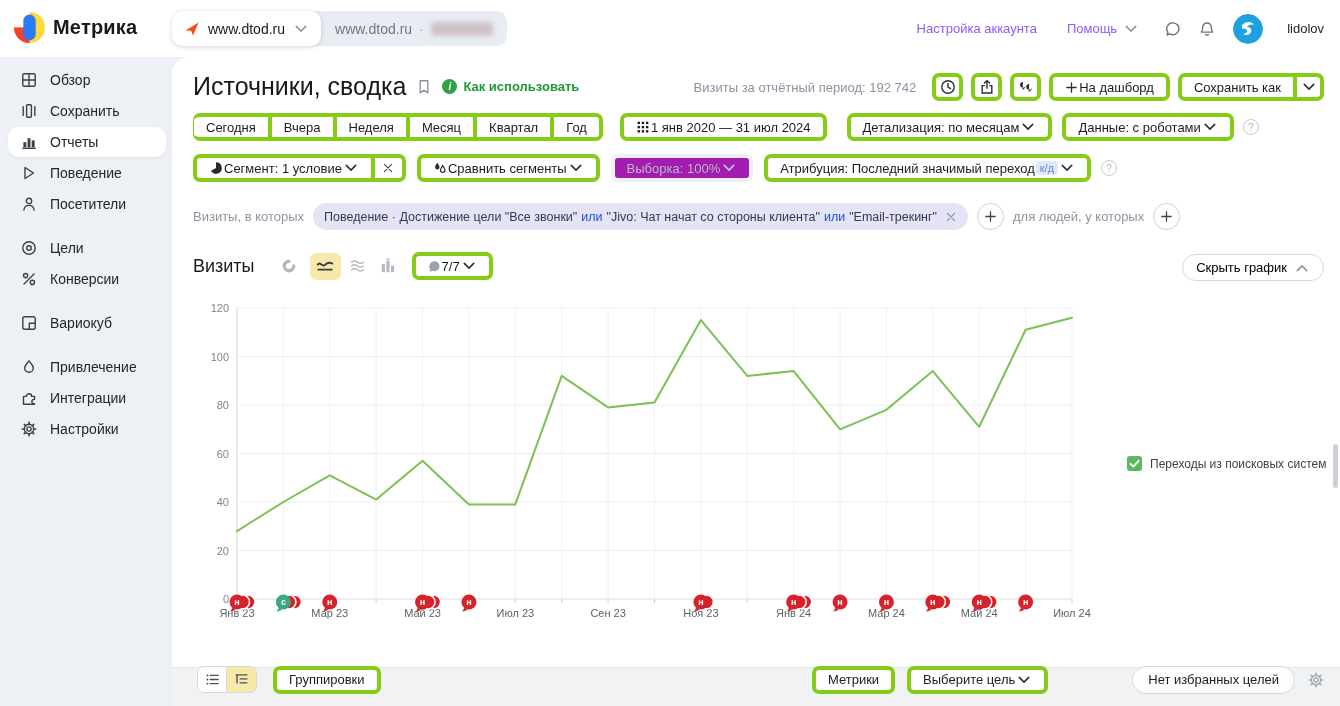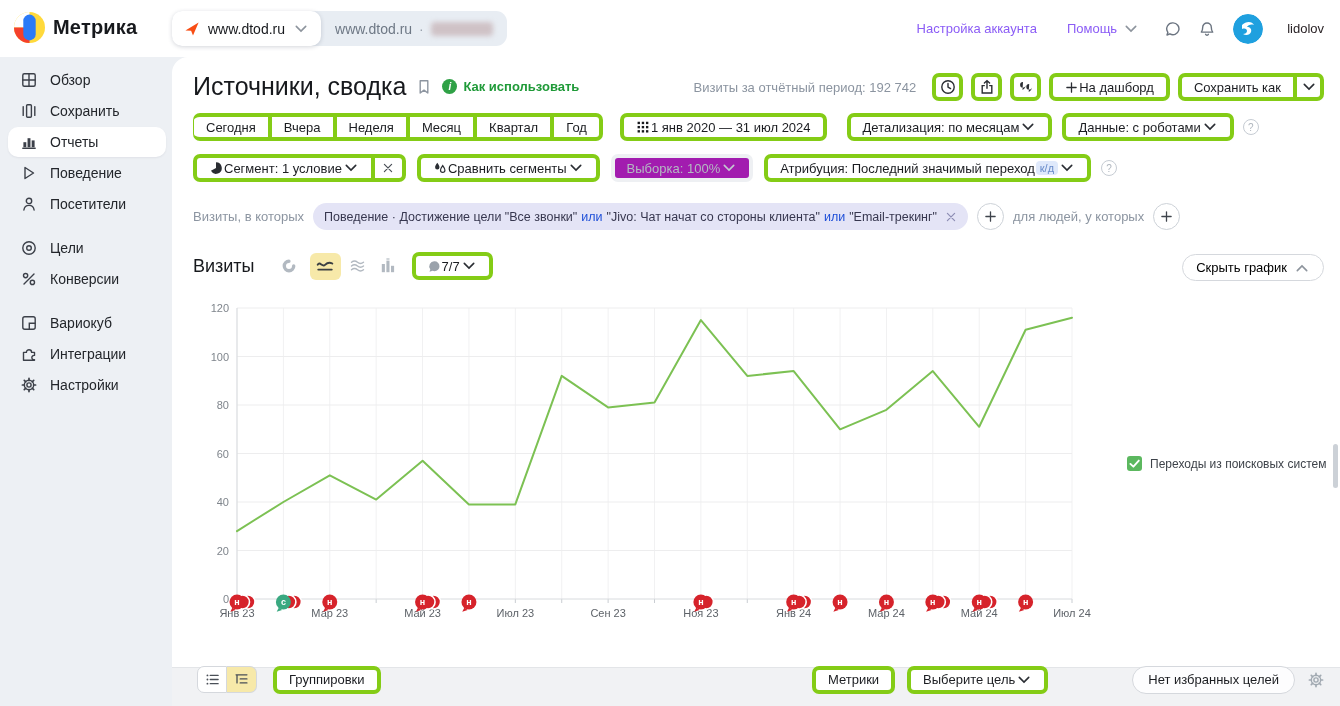--- a/index.html
+++ b/index.html
@@ -265,20 +265,30 @@
     <div class="sb-item sb-gap">
         <span class="icon">
           <svg viewBox="0 0 16 16">
             <g stroke="currentColor" stroke-width="1.4" fill="none" stroke-linecap="round">
               <rect x="1.8" y="1.8" width="12.4" height="12.4" rx="2"></rect>
               <path d="M8.3 14V8.3H14"></path>
             </g>
           </svg>
         </span>
         <span class="sb-label">Вариокуб</span>
+      </div>
+    <div class="sb-item sb-gap">
+        <span class="icon">
+          <svg viewBox="0 0 16 16">
+            <g stroke="currentColor" stroke-width="1.4" fill="none" stroke-linecap="round">
+              <path d="M8 1.8C9.2 4.2 12.3 5.6 12.3 9a4.3 4.3 0 0 1-8.6 0C3.7 6.3 6.2 4.6 8 1.8Z" stroke-linejoin="round"></path>
+            </g>
+          </svg>
+        </span>
+        <span class="sb-label">Привлечение</span>
       </div>
     <div class="sb-item">
         <span class="icon">
           <svg viewBox="0 0 16 16">
             <g stroke="currentColor" stroke-width="1.4" fill="none" stroke-linecap="round">
               <path d="M2.5 6.4h2.9a2.4 2.4 0 1 1 5.2 0h2.9v3a2.2 2.2 0 1 0 0 4.3v.5h-11Z" stroke-linejoin="round"></path>
             </g>
           </svg>
         </span>
         <span class="sb-label">Интеграции</span>

